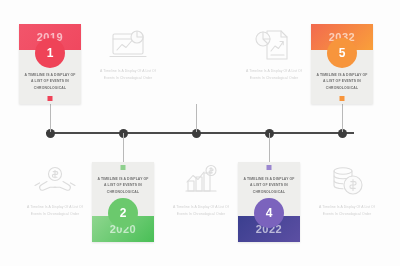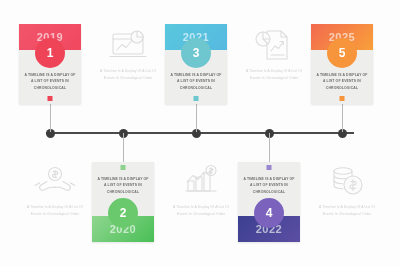--- a/index.html
+++ b/index.html
@@ -118,45 +118,35 @@
     <div class="band" style="background:linear-gradient(135deg,#8fd68f,#49bf56);margin-top:43px;">
       <span class="year">2020</span>
     </div>
     <div class="bubble" style="background:#6bc96d;">
       <span>2</span>
     </div>
     <div class="body-text">A TIMELINE IS A DISPLAY OF A LIST OF EVENTS IN CHRONOLOGICAL</div>
     <div class="tick" style="background:#8ed08d;"></div>
   </div>
 
-  <div class="card top" style="left:165px;">
-    <div class="band" style="background:linear-gradient(135deg,#59c8dd,#56b9e0);">
-      <span class="year">2021</span>
-    </div>
-    <div class="bubble" style="background:#6ec7cf;">
-      <span>3</span>
-    </div>
-    <div class="body-text">A TIMELINE IS A DISPLAY OF A LIST OF EVENTS IN CHRONOLOGICAL</div>
-    <div class="tick" style="background:#6ec7cf;"></div>
-  </div>
 
   <div class="card bottom" style="left:238px;">
     <div class="band" style="background:linear-gradient(135deg,#3b3f8f,#5c4fa3);">
       <span class="year">2022</span>
     </div>
     <div class="bubble" style="background:#7b63bd;">
       <span>4</span>
     </div>
     <div class="body-text">A TIMELINE IS A DISPLAY OF A LIST OF EVENTS IN CHRONOLOGICAL</div>
     <div class="tick" style="background:#9a86cf;"></div>
   </div>
 
   <div class="card top" style="left:311px;">
     <div class="band" style="background:linear-gradient(135deg,#f26a4f,#f9a03a);">
-      <span class="year">2025</span>
+      <span class="year">2032</span>
     </div>
     <div class="bubble" style="background:#f7953c;">
       <span>5</span>
     </div>
     <div class="body-text">A TIMELINE IS A DISPLAY OF A LIST OF EVENTS IN CHRONOLOGICAL</div>
     <div class="tick" style="background:#f7953c;"></div>
   </div>
 
   <div class="iconcol bottom" style="left:22px;">
     <svg width="44" height="34" viewBox="0 0 44 34" fill="none" stroke="#dcdcdc" stroke-width="1.1" stroke-linecap="round" stroke-linejoin="round">

